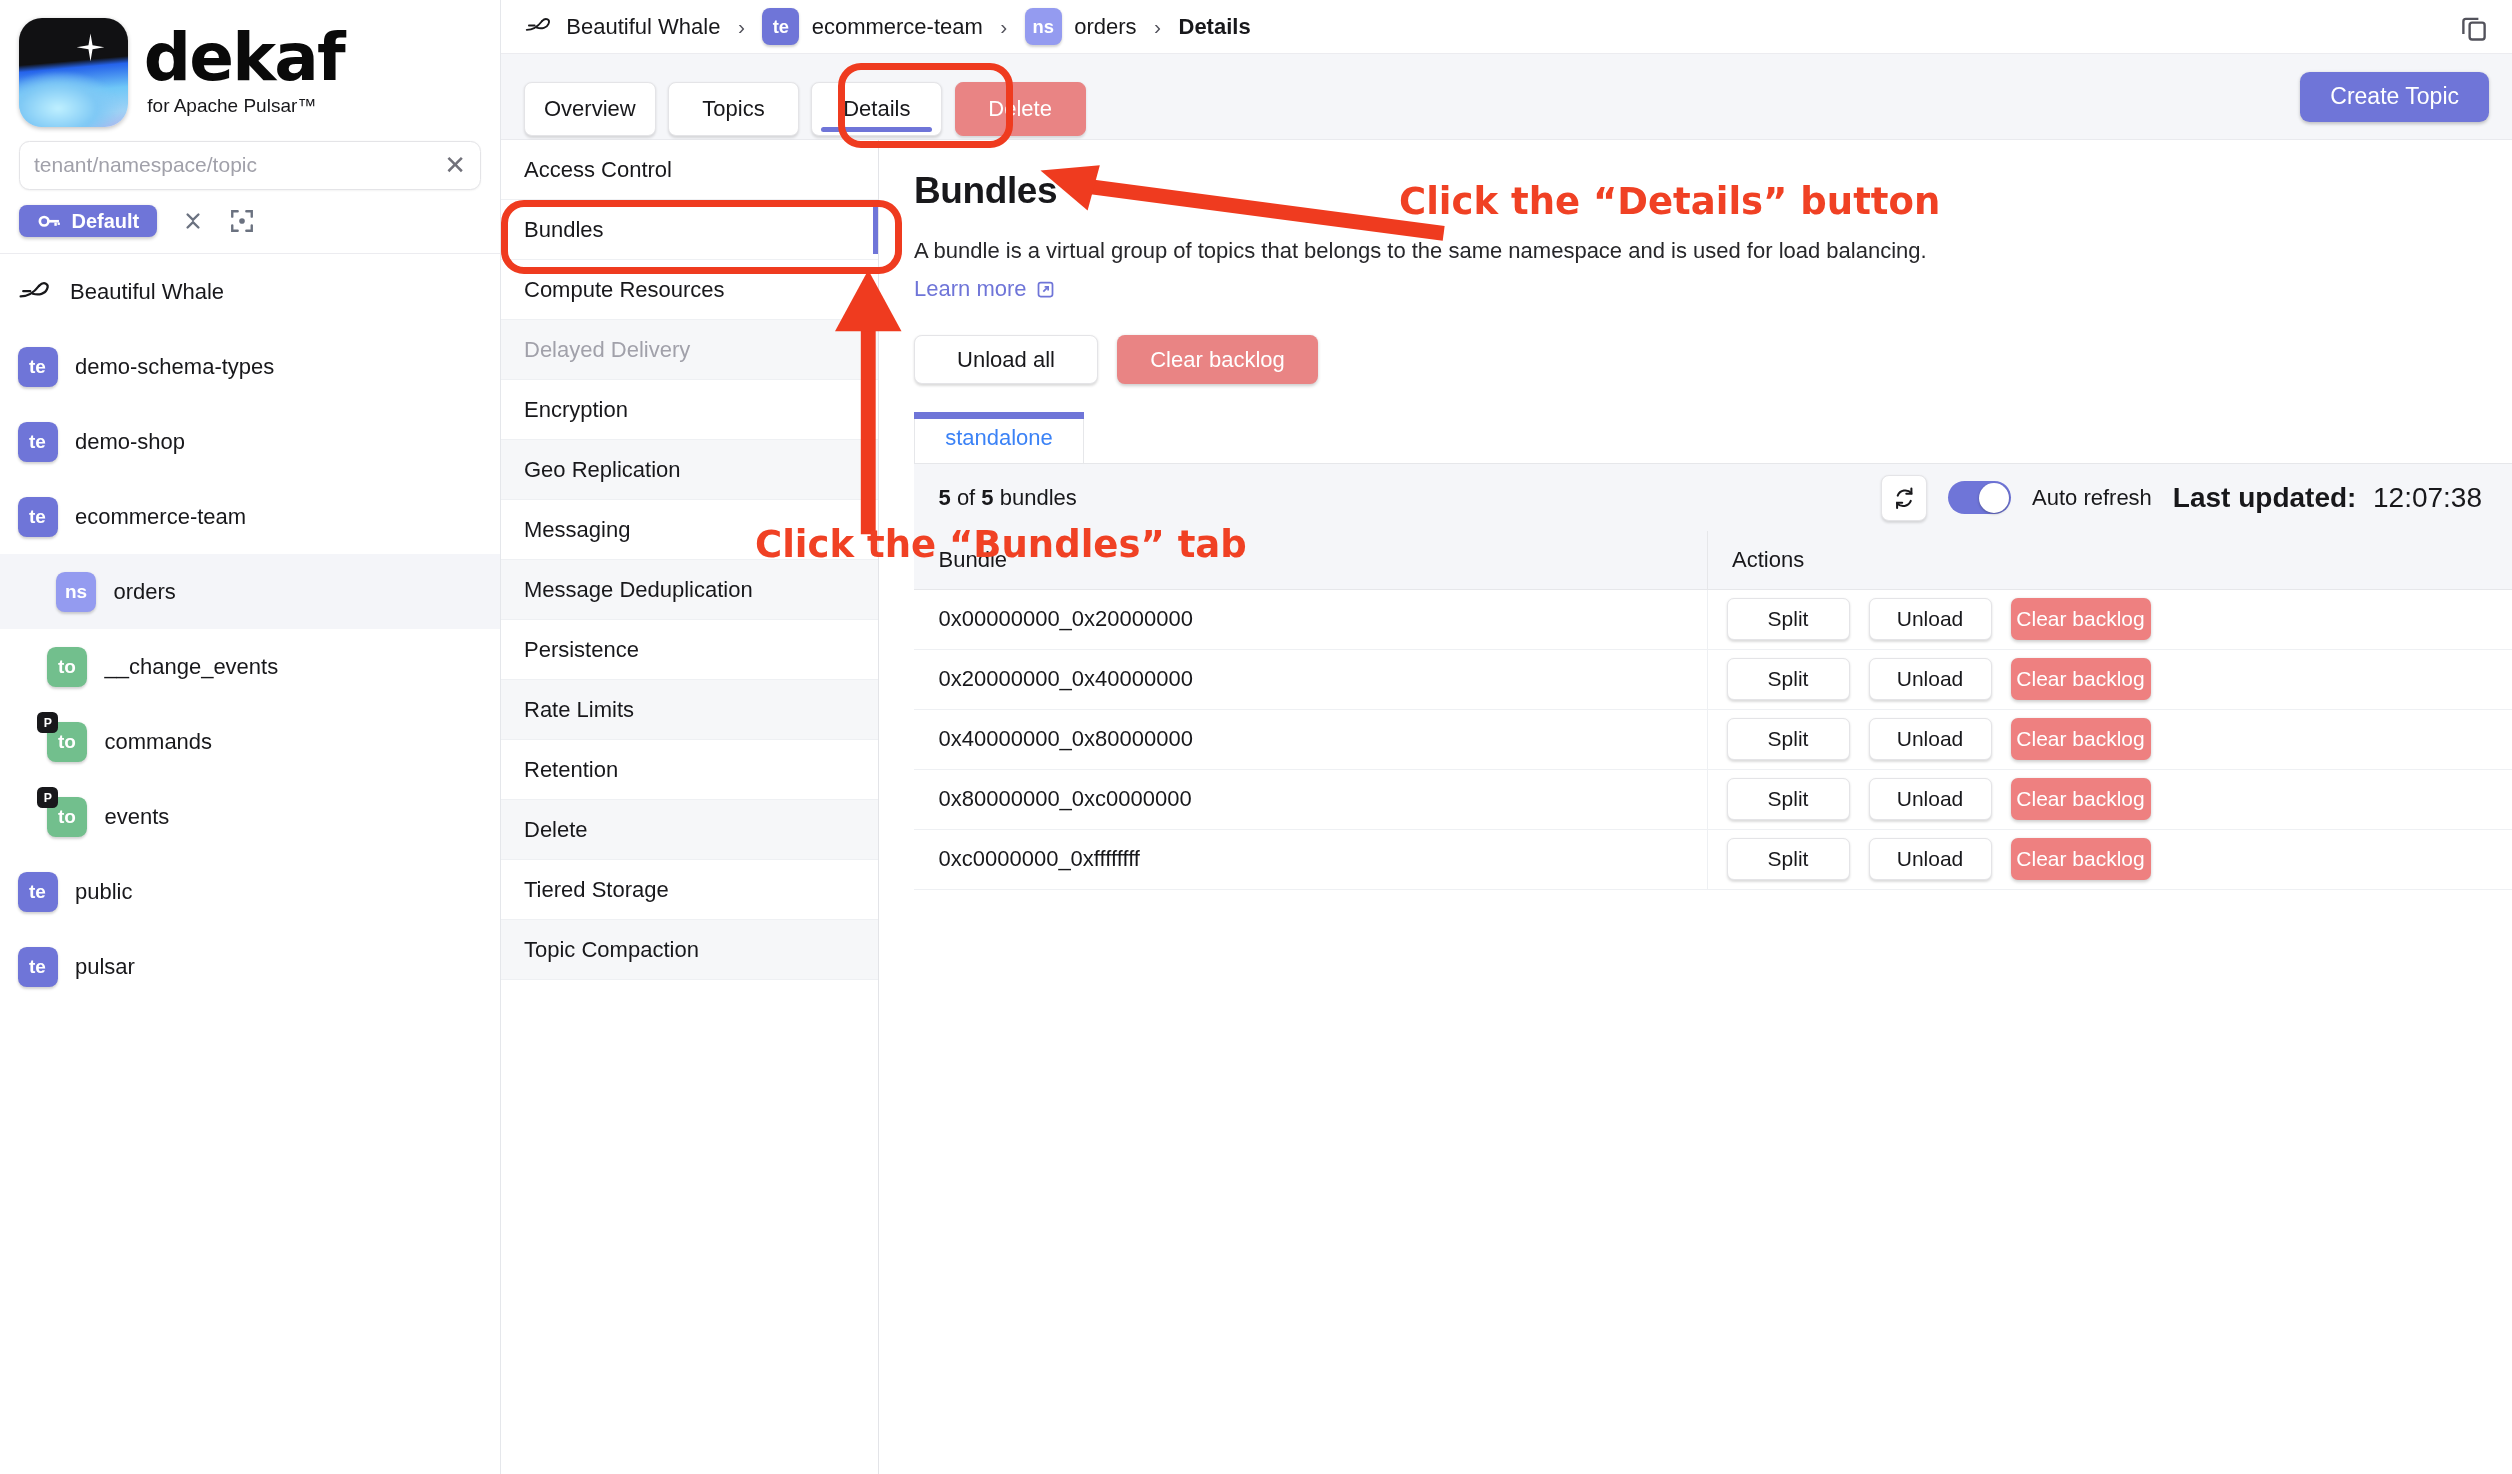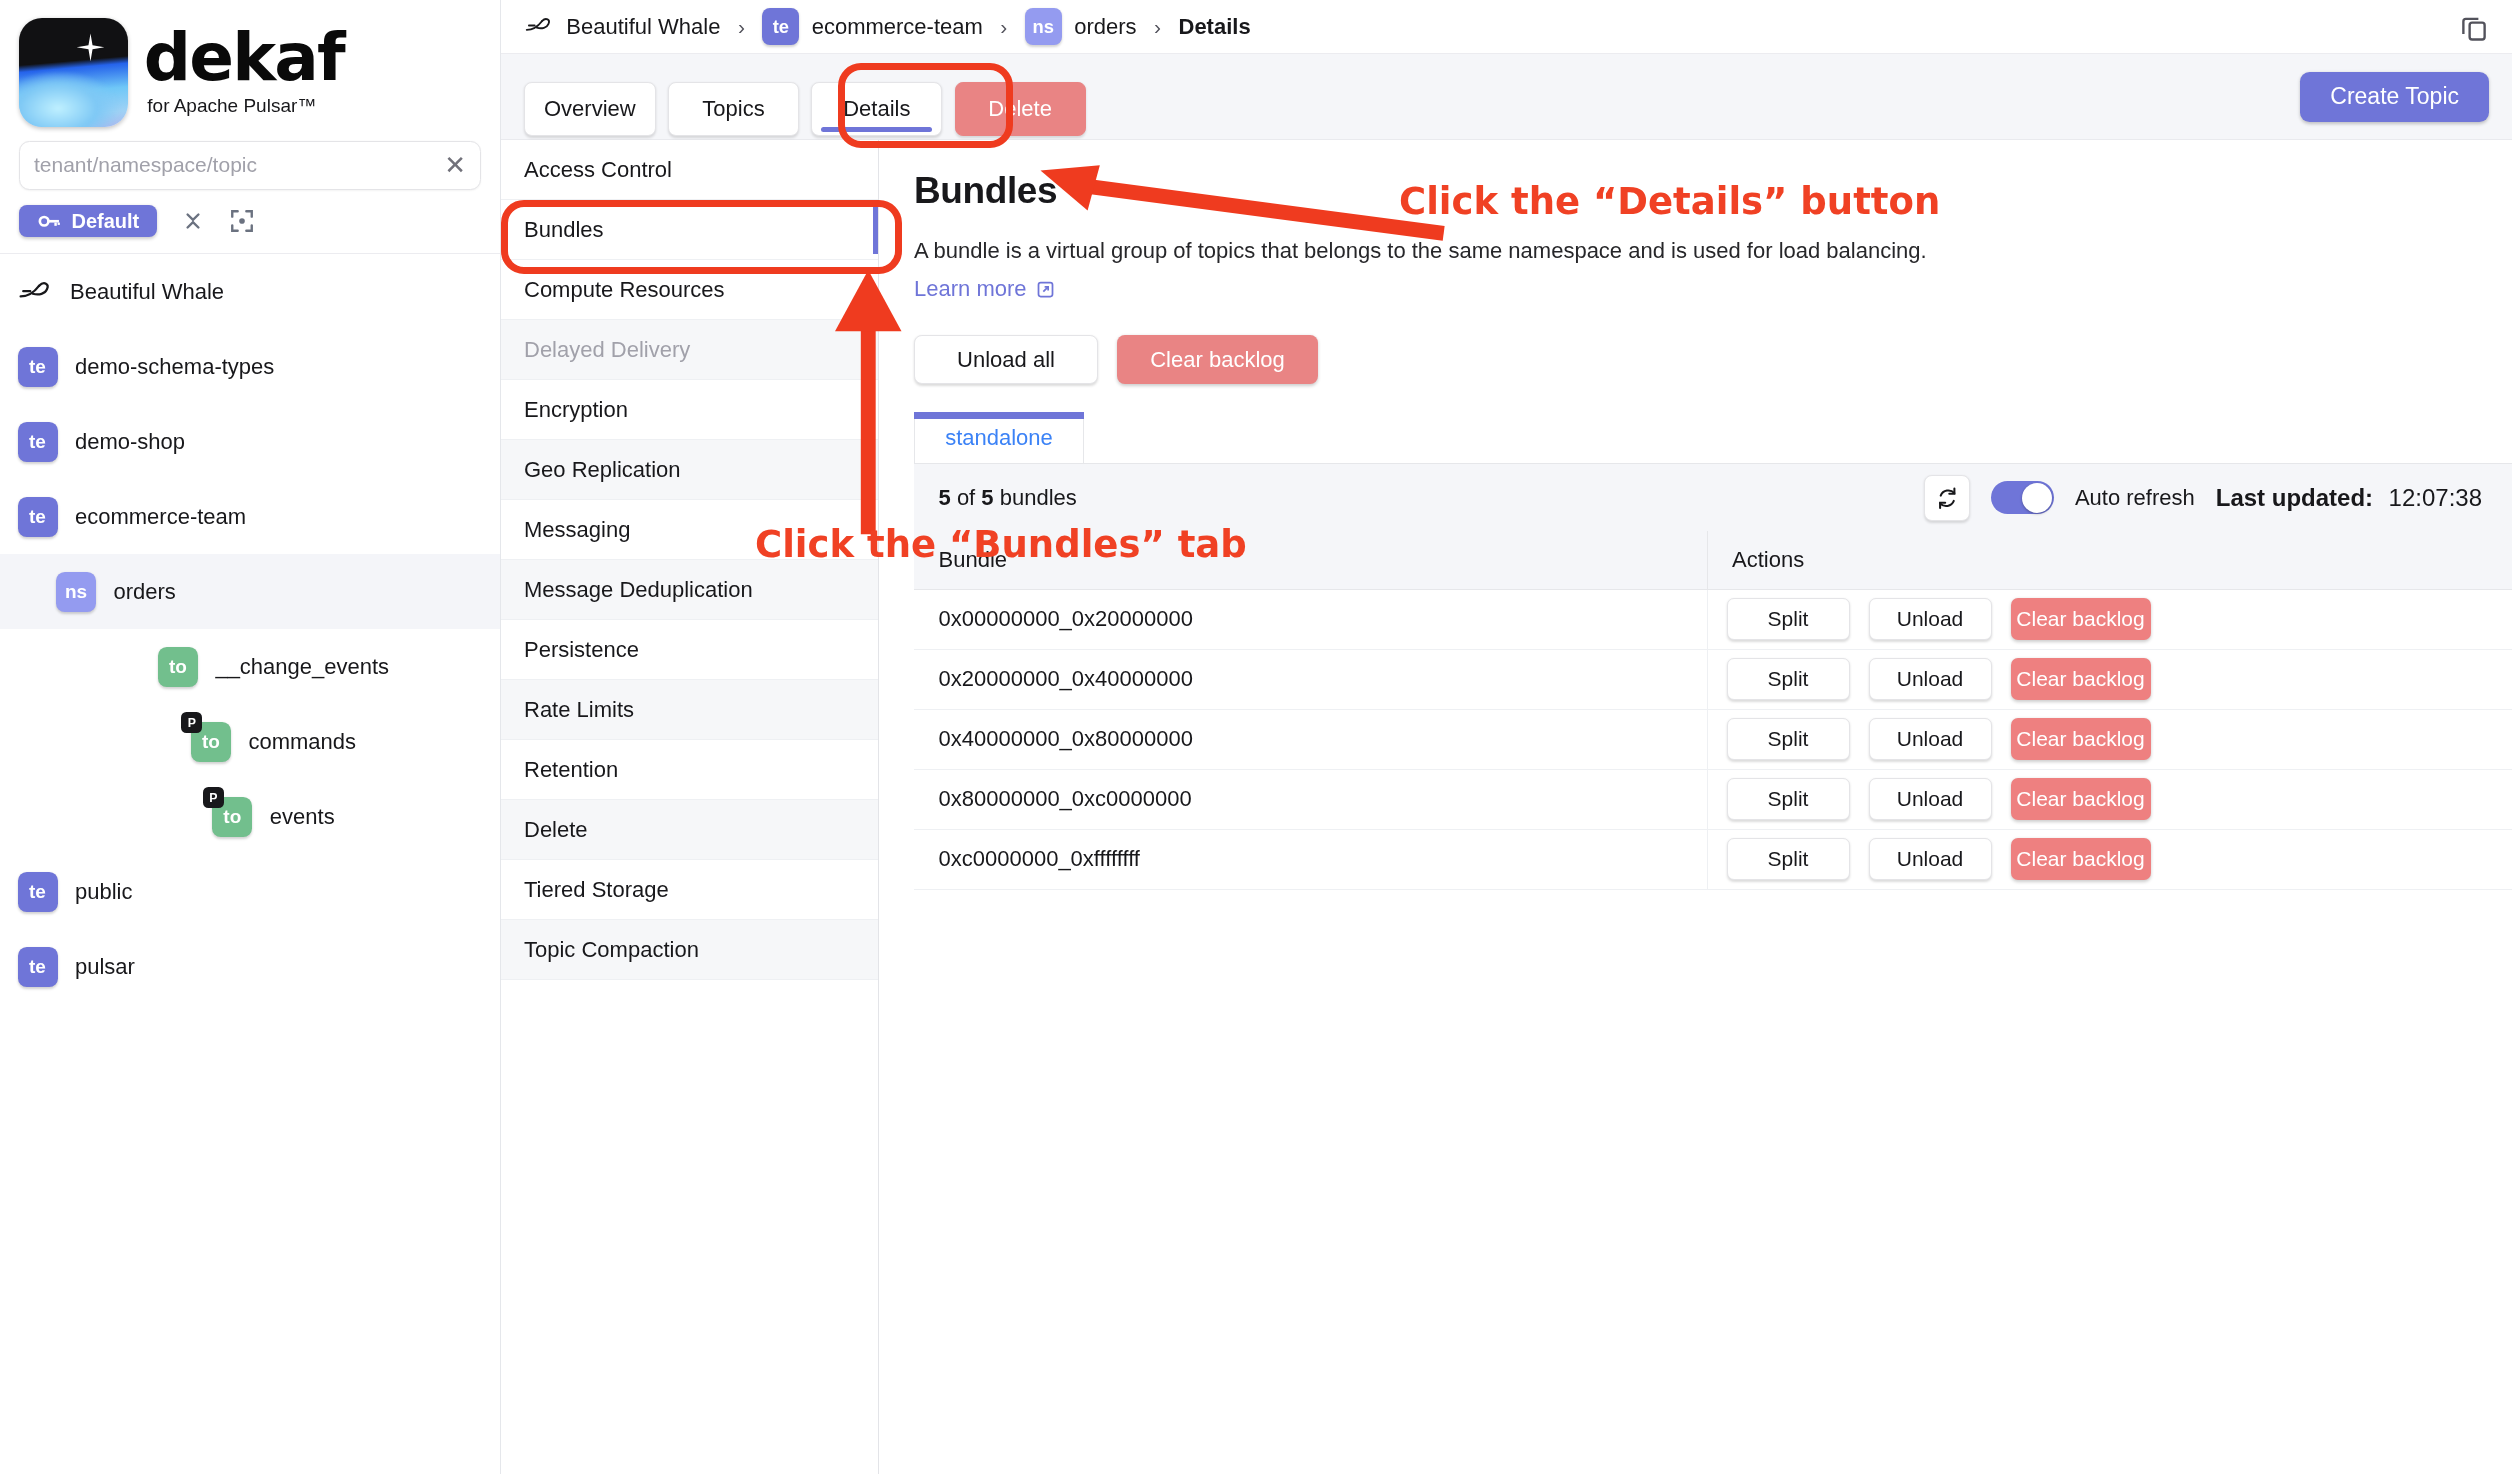--- a/index.html
+++ b/index.html
@@ -63,21 +63,21 @@
   }
   .mini-icon { width: 26px; height: 26px; color: #6b7280; cursor: pointer; }
 
   .tree { border-top: 1.8px solid #ececf0; }
   .tree-row {
     display: flex; align-items: center; height: 75px; padding-left: 17.5px; gap: 17.5px;
     font-size: 22px; color: #18181b; cursor: pointer;
   }
   .tree-row.selected { background: #f4f5f9; }
   .tree-row.indent1 { padding-left: 56px; }
-  .tree-row.indent2 { padding-left: 47px; justify-content: center; }
+  .tree-row.indent2 { padding-left: 47px; }
   .tag {
     width: 40px; height: 40px; border-radius: 8.8px; color: #fff; flex: none;
     display: flex; align-items: center; justify-content: center;
     font-size: 19px; font-weight: 700; box-shadow: 0 1.8px 2.6px rgba(0,0,0,.18);
     position: relative;
   }
   .tag.te { background: #6f75d8; }
   .tag.ns { background: #949bf0; }
   .tag.to { background: #72bf8d; }
   .pbadge {
@@ -186,21 +186,21 @@
   }
   .refresh-btn svg { width: 24.5px; height: 24.5px; color: #18181b; }
   .toggle {
     width: 63px; height: 33px; border-radius: 16.6px; background: #6f75d8; position: relative; cursor: pointer;
   }
   .toggle .knob {
     position: absolute; right: 1.8px; top: 1.8px; width: 30px; height: 30px; border-radius: 50%;
     background: #fff; box-shadow: 0 0.9px 2.6px rgba(0,0,0,.3);
   }
   .toggle-label { font-size: 22px; color: #18181b; }
-  .updated { font-size: 24px; color: #18181b; }
+  .updated { font-size: 28px; color: #18181b; }
   .updated b { font-weight: 700; }
   .updated span { margin-left: 8.8px; }
 
   table.bundles { width: 100%; border-collapse: collapse; background: #fff; }
   table.bundles th {
     text-align: left; font-weight: 400; font-size: 22px; color: #18181b;
     background: #f5f6f9; height: 58px; padding-left: 24.5px; border-bottom: 0.9px solid #e6e7ea;
   }
   table.bundles th.actions-col { border-left: 0.9px solid #e6e7ea; width: 805px; }
   table.bundles td {

